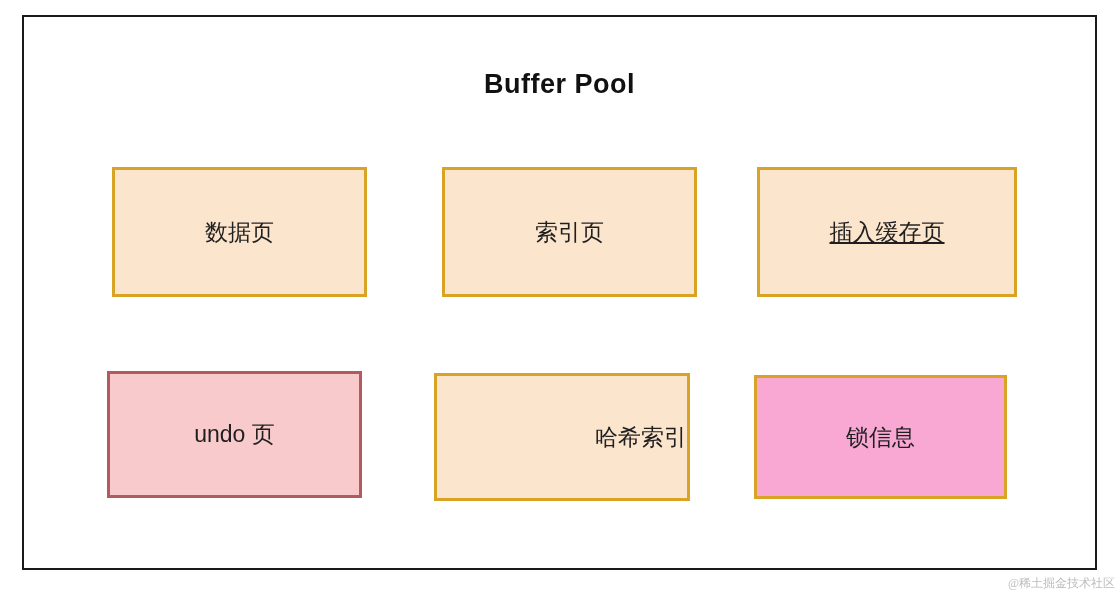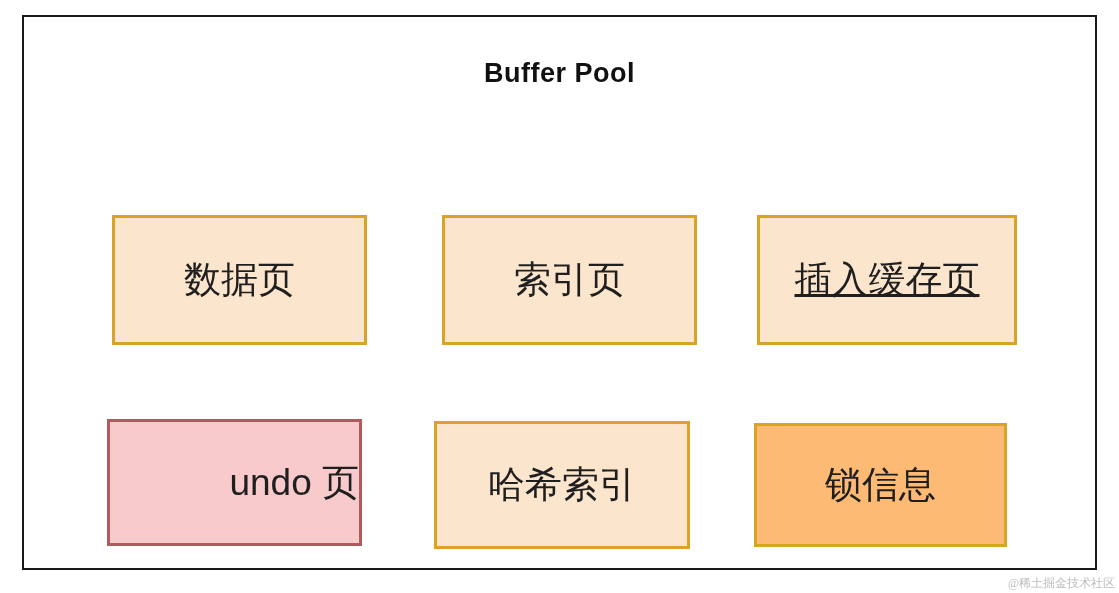--- a/index.html
+++ b/index.html
@@ -12,47 +12,46 @@
   }
   .outer-frame {
     position: absolute;
     left: 22px; top: 15px;
     width: 1075px; height: 555px;
     border: 2px solid #1a1a1a;
     background: #ffffff;
   }
   .diagram-title {
     position: absolute;
-    left: 0; top: 41px;
+    left: 0; top: 52px;
     width: 100%;
     text-align: center;
     font-size: 27px;
     font-weight: bold;
     color: #111111;
     letter-spacing: 0.5px;
   }
   .node {
     position: absolute;
     display: flex;
     align-items: center;
     justify-content: center;
-    font-size: 37px;
+    font-size: 23px;
     color: #1f1f1f;
     border: 3px solid transparent;
-    margin-top: 48px;
   }
   
   .node[data-variant="orange"] { background: #fce5cd; border-color: #d9a426; }
   .node[data-variant="pink"]   { background: #f8cacb; border-color: #b25b5e; }
 
   
   .n1 { left: 88px;  top: 150px; width: 255px; height: 130px; }
   .n2 { left: 418px; top: 150px; width: 255px; height: 130px; }
   .n3 { left: 733px; top: 150px; width: 260px; height: 130px; }
-  .n4 { left: 83px;  top: 354px; width: 255px; height: 127px; justify-content: flex-end; }
+  .n4 { left: 83px;  top: 354px; width: 255px; height: 127px; }
   .n5 { left: 410px; top: 356px; width: 256px; height: 128px; }
   .n6 { left: 730px; top: 358px; width: 253px; height: 124px; }
 
   .watermark {
     position: absolute;
     right: 4px; bottom: 1px;
     font-family: "Liberation Serif", serif;
     font-size: 12px;
     color: #bcbcbc;
     white-space: nowrap;
@@ -75,23 +74,23 @@
   </div>
 
   <div class="node n3" data-variant="orange" style="background: rgb(252, 229, 205); border-color: rgb(217, 164, 38); text-decoration: underline;">
     <span>插入缓存页</span>
   </div>
 
   <div class="node n4" data-variant="pink" style="background: rgb(248, 202, 203); border-color: rgb(178, 91, 94);">
     <span>undo 页</span>
   </div>
 
-  <div class="node n5" data-variant="orange" style="background: rgb(252, 229, 205); border-color: rgb(217, 164, 38);">
+  <div class="node n5" data-variant="orange" style="background: rgb(252, 229, 205); border-color: rgb(217, 164, 38); justify-content: flex-end;">
     <span>哈希索引</span>
   </div>
 
-  <div class="node n6" data-variant="orange" style="background: #fdba74; border-color: rgb(217, 164, 38);">
+  <div class="node n6" data-variant="orange" style="background: #f9a8d4; border-color: rgb(217, 164, 38);">
     <span>锁信息</span>
   </div>
 
 </div>
 
 <div class="watermark" style="color: rgb(188, 188, 188);">@稀土掘金技术社区</div>
 
 </body></html>

